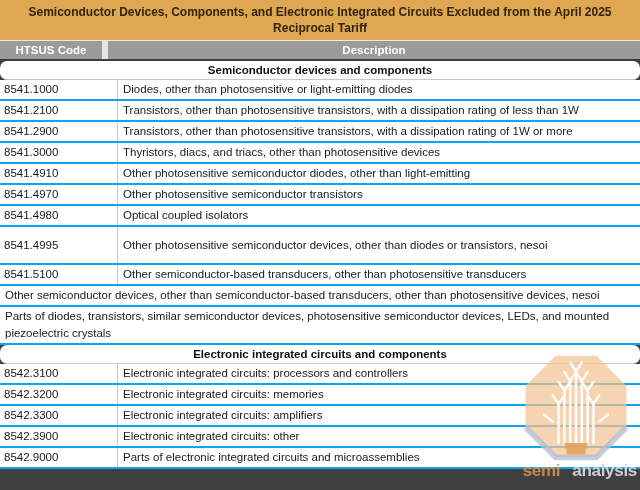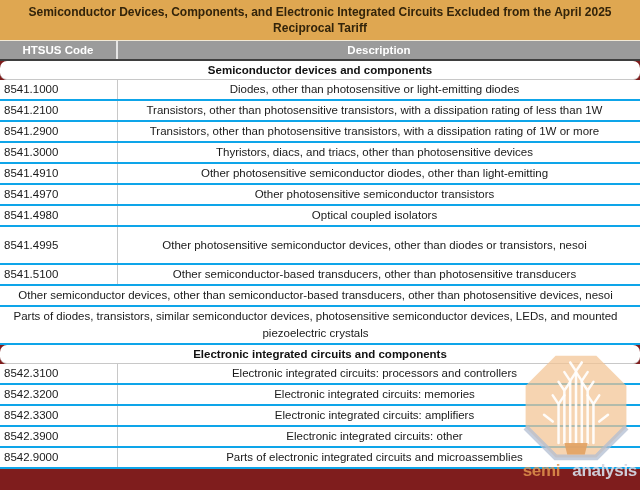--- a/index.html
+++ b/index.html
@@ -1,40 +1,40 @@
 <!DOCTYPE html>
 <html><head>
 <meta charset="utf-8">
 <style>
   html,body{margin:0;padding:0;background:#fff}
   body{width:640px;height:490px;overflow:hidden;font-family:"Liberation Sans",sans-serif;}
-  .sheet{position:relative;width:640px;height:490px;background:#7f1d1d;}
+  .sheet{position:relative;width:640px;height:490px;background:#404040;}
   .title{
     background:#DFA751;color:#33240A;font-weight:bold;font-size:12px;line-height:16px;
     text-align:center;padding:4px 2px;border-bottom:1px solid #F2E9D6;box-sizing:border-box;
   }
   .colhead{
     display:flex;background:#9B9B9B;color:#FFFFFF;font-weight:bold;font-size:11.5px;
     height:18px;line-height:18px;border-bottom:2px solid #3E3E3E;text-align:center;
   }
-  .colhead .c1{width:118px;border-right:2px solid #e5e5e5;box-sizing:border-box;}
+  .colhead .c1{width:108px;border-right:6px solid #e5e5e5;box-sizing:border-box;}
   .colhead .c2{flex:1;}
   .section-row{
     font-weight:bold;text-align:center;font-size:11.5px;line-height:18px;min-height:19px;
     border-bottom:1px solid #C8C8C8;box-sizing:border-box;color:#111;background:#fff;border-radius:7px;
   }
   .row{
     display:flex;align-items:center;border-bottom:2px solid #0ea5e9;font-size:11.5px;
     line-height:17px;min-height:19px;box-sizing:border-box;color:#1A1A1A;background:#fff;
   }
   .row .code{
     width:118px;align-self:stretch;display:flex;align-items:center;padding-left:4px;
     border-right:1px solid #C8C8C8;box-sizing:border-box;
   }
-  .row .desc{flex:1;padding:1px 14px 1px 5px;text-align:center;}
+  .row .desc{flex:1;padding:1px 14px 1px 5px;}
   .row.tall{min-height:38px;}
   .watermark{position:absolute;right:0;bottom:0;width:132px;height:140px;pointer-events:none;}
   .wm-svg{position:absolute;right:1px;bottom:26px;}
   .wm-text{
     position:absolute;right:3px;bottom:9px;font-weight:bold;font-size:17px;letter-spacing:-0.3px;
     white-space:nowrap;
   }
   .wm-semi{color:rgba(224,147,77,0.85);}
   .wm-analysis{color:rgba(211,214,226,0.95);margin-left:12px;}
 </style>

